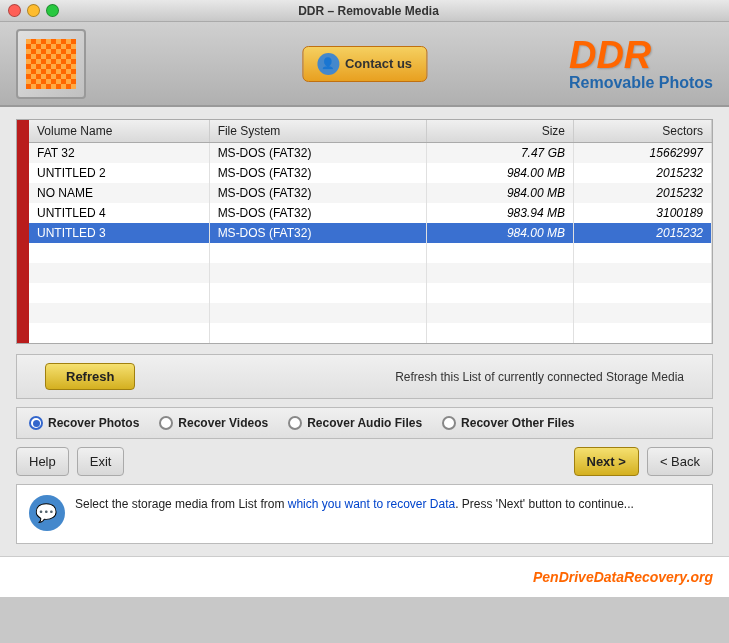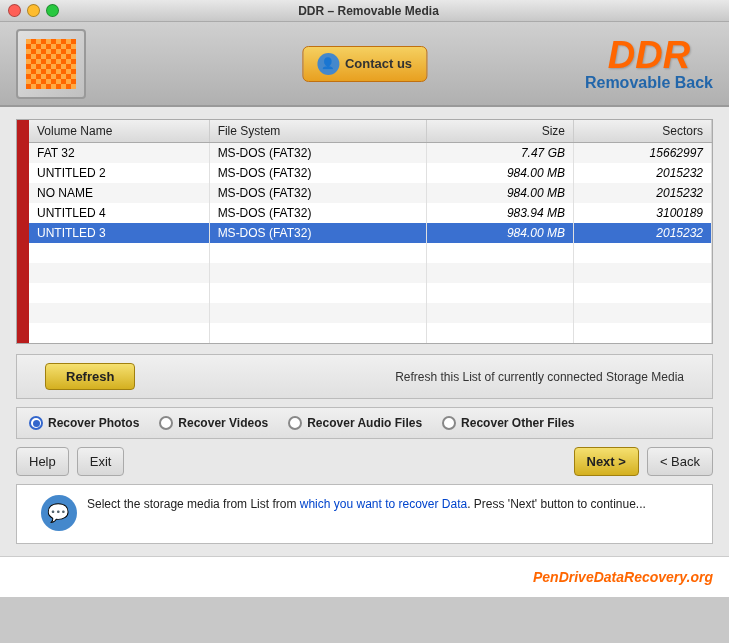--- a/index.html
+++ b/index.html
@@ -101,21 +101,21 @@
       border-radius: 50%;
       display: flex;
       align-items: center;
       justify-content: center;
       color: white;
       font-size: 11px;
     }
     .ddr-brand {
       position: absolute;
       right: 16px;
-      text-align: center;
+      text-align: left;
     }
     .ddr-title {
       font-size: 38px;
       font-weight: bold;
       color: #ff6600;
       line-height: 1;
       text-shadow: 1px 1px 2px rgba(0,0,0,0.2);
       font-style: italic;
     }
     .ddr-subtitle {
@@ -256,21 +256,21 @@
       border-color: #a08010;
       font-weight: bold;
       margin-left: auto;
     }
     .spacer { flex: 1; }
 
     
     .info-box {
       background: white;
       border: 1px solid #bbb;
-      padding: 10px 24px;
+      padding: 10px 12px;
       display: flex;
       align-items: flex-start;
       gap: 10px;
       min-height: 60px;
     }
     .info-icon {
       width: 36px;
       height: 36px;
       background: #4488cc;
       border-radius: 50%;
@@ -319,21 +319,21 @@
 <div class="header">
   <div class="logo-box">
     <div class="checkerboard"></div>
   </div>
   <button class="contact-btn">
     <div class="contact-icon">👤</div>
     <span>Contact us</span>
   </button>
   <div class="ddr-brand">
     <div class="ddr-title">DDR</div>
-    <div class="ddr-subtitle">Removable Back</div>
+    <div class="ddr-subtitle">Removable Photos</div>
   </div>
 </div>
 
 <div class="main-content">
 
   <div class="table-container">
     <table>
       <thead>
         <tr>
           <th>Volume Name</th>

